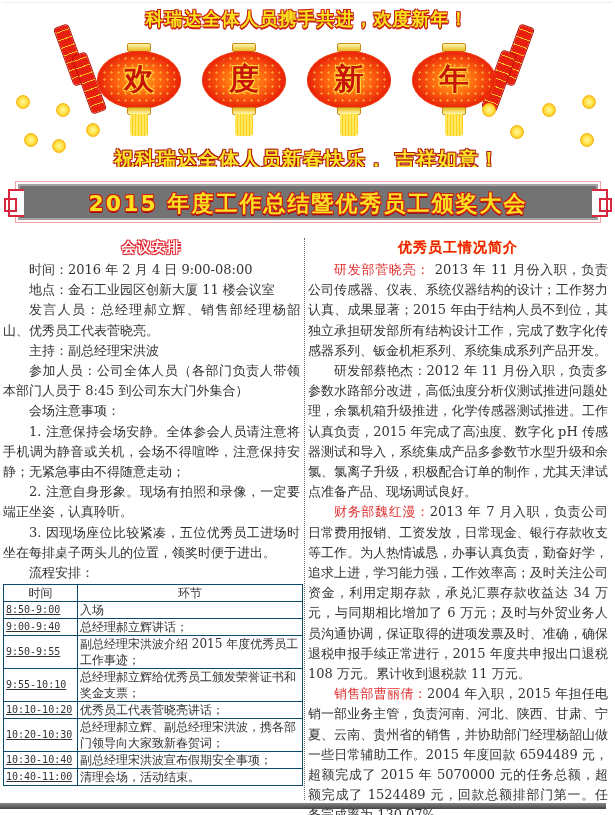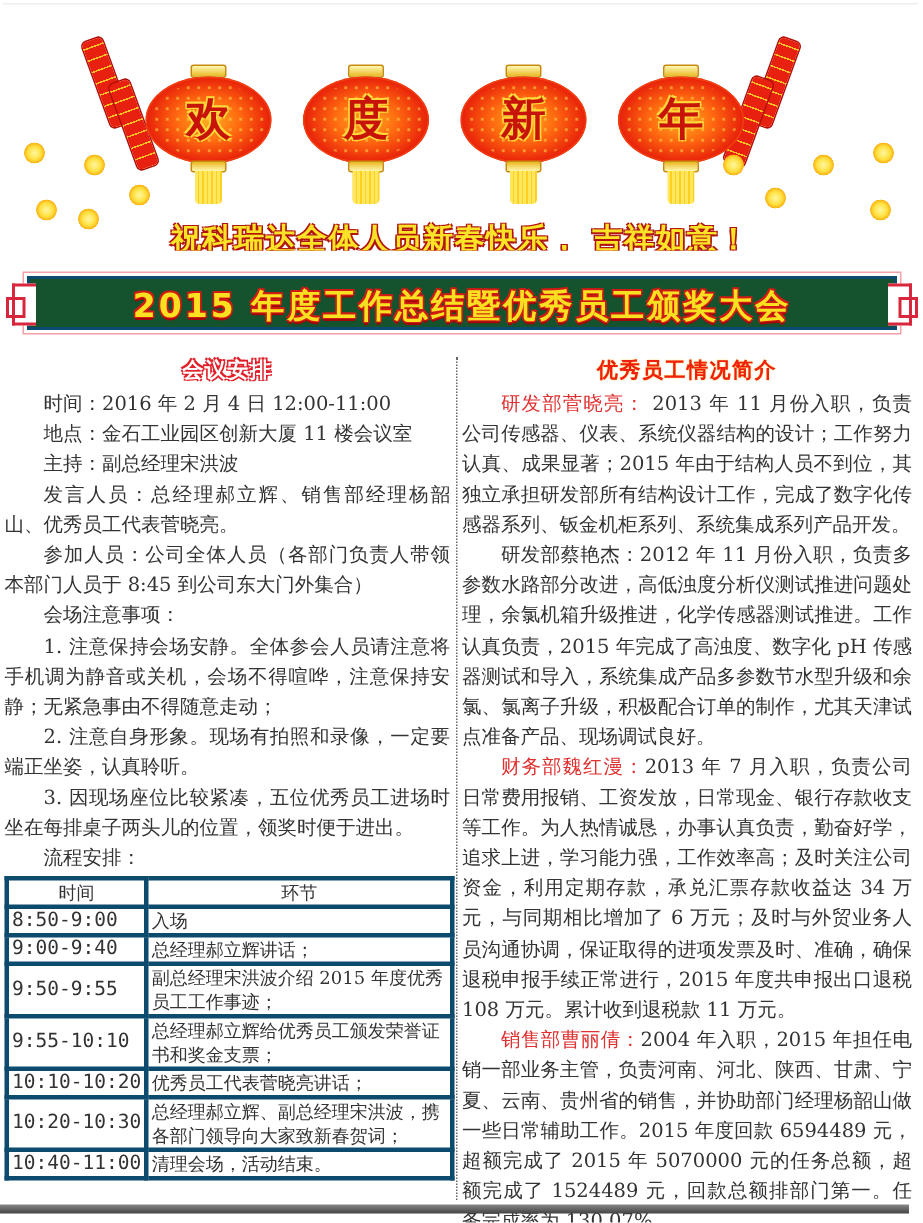--- a/index.html
+++ b/index.html
@@ -14,21 +14,21 @@
   .lantern .cap-top { position: absolute; left: 30px; top: 0; width: 24px; height: 9px; background: linear-gradient(#fff7b0, #e8b820); border-radius: 2px; border: 1px solid #c88a10; }
   .lantern .body { position: absolute; left: 0; top: 8px; width: 84px; height: 58px; border-radius: 50%; background: radial-gradient(ellipse at center, #ffb020 0%, #ff6a10 35%, #e8200a 70%, #c8100a 100%); box-shadow: inset 0 0 0 1px #f04010; }
   .lantern .body::after { content: ""; position: absolute; inset: 4px; border-radius: 50%; background-image: radial-gradient(#ffd84a 1px, transparent 1.2px); background-size: 7px 7px; opacity: .55; }
   .lantern .char { position: absolute; left: 0; right: 0; top: 16px; text-align: center; font-family: "DejaVu Serif", serif; font-size: 30px; font-weight: bold; color: #c81408; text-shadow: -1px -1px 0 #ffd83a, 1px -1px 0 #ffd83a, -1px 1px 0 #ffd83a, 1px 1px 0 #ffd83a; z-index: 2; }
   .lantern .cap-bot { position: absolute; left: 30px; top: 64px; width: 24px; height: 8px; background: linear-gradient(#e8b820, #fff7b0); border: 1px solid #c88a10; border-radius: 2px; }
   .lantern .tassel { position: absolute; left: 33px; top: 71px; width: 18px; height: 22px; background: repeating-linear-gradient(90deg, #ffe860 0 2px, #ffd020 2px 3px); border-radius: 0 0 3px 3px; }
   .firecracker { position: absolute; width: 14px; height: 60px; background: repeating-linear-gradient(0deg, #e82010 0 7px, #f8c020 7px 8px); border-radius: 3px; transform: rotate(-20deg); box-shadow: 0 0 0 1px #b01008; }
   .burst { position: absolute; width: 14px; height: 14px; border-radius: 50%; background: radial-gradient(circle, #fff7a0 0%, #ffe040 45%, #f8b010 70%, transparent 72%); }
 
   
-  .title-frame { position: absolute; left: 18px; top: 184px; width: 580px; height: 36px; border: 2px solid #0c4a6e; outline: 1px solid #f3a0a8; outline-offset: 2px; background: #14532d; }
+  .title-frame { position: absolute; left: 18px; top: 184px; width: 580px; height: 36px; border: 2px solid #a3a3a3; outline: 1px solid #f3a0a8; outline-offset: 2px; background: #737373; }
   .title-frame .ornament { position: absolute; top: 3px; width: 16px; height: 28px; border: 2px solid #d8263c; background: #fff; }
   .title-frame .ornament.left { left: -12px; border-right: none; }
   .title-frame .ornament.right { right: -12px; border-left: none; }
   .title-frame .ornament::before { content: ""; position: absolute; top: 7px; width: 9px; height: 10px; border: 2px solid #d8263c; }
   .title-frame .ornament.left::before { left: -6px; }
   .title-frame .ornament.right::before { right: -6px; }
   .title-text { position: absolute; left: 0; right: 0; top: 3px; text-align: center; font-family: "DejaVu Sans", sans-serif; font-weight: bold; font-size: 22px; color: #f9e020; letter-spacing: 2px; text-shadow: -1px -1px 0 #d01a14, 1px -1px 0 #d01a14, -1px 1px 0 #d01a14, 1px 1px 0 #d01a14, 0 2px 0 #a00808; }
 
   
   .col { position: absolute; top: 238px; font-size: 13px; line-height: 20.2px; color: #333; }
@@ -37,31 +37,32 @@
   .divider { position: absolute; left: 304px; top: 238px; height: 562px; border-left: 1px dotted #666; }
   .section-title { text-align: center; font-family: Liberation Mono, monospace; font-weight: bold; font-size: 14px; color: #e0202a; height: 22px; line-height: 20px; letter-spacing: 1px; }
   .section-title.red-outline { color: #fff; text-shadow: -1px -1px 0 #e0202a, 1px -1px 0 #e0202a, -1px 1px 0 #e0202a, 1px 1px 0 #e0202a; }
   .section-title.yellow-red { color: #f02010; text-shadow: 0 0 1px #f8c020; }
   p.para { text-indent: 2em; text-align: justify; }
   .lead { color: #e03030; font-family: "DejaVu Sans", sans-serif; }
   .lead.plain { color: #333; font-family: "DejaVu Serif", serif; }
 
   
   table.schedule { margin-top: 1px; width: 300px; border-collapse: collapse; font-size: 12px; line-height: 16px; color: #333; }
-  table.schedule th, table.schedule td { border: 3px solid #0c4a6e; padding: 0 2px; vertical-align: middle; }
+  table.schedule th, table.schedule td { border: 1px solid #0c4a6e; padding: 0 2px; vertical-align: middle; }
   table.schedule th { font-weight: normal; text-align: center; height: 17px; }
-  table.schedule td.t { width: 74px; font-family: "DejaVu Sans Mono", "Liberation Mono", monospace; font-size: 13px; white-space: nowrap; }
+  table.schedule td.t { width: 74px; font-family: "DejaVu Sans Mono", "Liberation Mono", monospace; font-size: 10px; white-space: nowrap; text-decoration: underline; }
   table.schedule td { height: 17px; }
 
   .bottom-bar { position: absolute; left: 0; top: 803px; width: 606px; height: 6px; background: linear-gradient(#888, #444); }
 </style>
 </head>
 <body>
 
 <div class="banner">
+  <div class="banner-top">科瑞达全体人员携手共进，欢度新年！</div>
 
   <div class="firecracker" style="left:62px; top:22px;"></div>
   <div class="firecracker" style="left:80px; top:50px;"></div>
   <div class="firecracker" style="left:508px; top:22px; transform:rotate(20deg);"></div>
   <div class="firecracker" style="left:490px; top:48px; transform:rotate(20deg);"></div>
   <div class="burst" style="left:14px; top:92px;"></div>
   <div class="burst" style="left:54px; top:100px;"></div>
   <div class="burst" style="left:22px; top:130px;"></div>
   <div class="burst" style="left:84px; top:120px;"></div>
   <div class="burst" style="left:50px; top:136px;"></div>
@@ -104,24 +105,24 @@
 </div>
 
 <div class="title-frame">
   <div class="ornament left"></div>
   <div class="ornament right"></div>
   <div class="title-text">2015 年度工作总结暨优秀员工颁奖大会</div>
 </div>
 
 <div class="col col-left">
   <div class="section-title red-outline">会议安排</div>
-  <p class="para">时间：2016 年 2 月 4 日 12:00-11:00</p>
+  <p class="para">时间：2016 年 2 月 4 日 9:00-08:00</p>
   <p class="para">地点：金石工业园区创新大厦 11 楼会议室</p>
+  <p class="para">发言人员：总经理郝立辉、销售部经理杨韶山、优秀员工代表菅晓亮。</p>
   <p class="para">主持：副总经理宋洪波</p>
-  <p class="para">发言人员：总经理郝立辉、销售部经理杨韶山、优秀员工代表菅晓亮。</p>
   <p class="para">参加人员：公司全体人员（各部门负责人带领本部门人员于 8:45 到公司东大门外集合）</p>
   <p class="para">会场注意事项：</p>
   <p class="para">1. 注意保持会场安静。全体参会人员请注意将手机调为静音或关机，会场不得喧哗，注意保持安静；无紧急事由不得随意走动；</p>
   <p class="para">2. 注意自身形象。现场有拍照和录像，一定要端正坐姿，认真聆听。</p>
   <p class="para">3. 因现场座位比较紧凑，五位优秀员工进场时坐在每排桌子两头儿的位置，领奖时便于进出。</p>
   <p class="para">流程安排：</p>
 
   <table class="schedule">
     <thead>
       <tr>
@@ -148,20 +149,24 @@
         </tr>
       <tr>
           <td class="t">10:10-10:20</td>
           <td>优秀员工代表菅晓亮讲话；</td>
         </tr>
       <tr>
           <td class="t">10:20-10:30</td>
           <td>总经理郝立辉、副总经理宋洪波，携各部门领导向大家致新春贺词；</td>
         </tr>
       <tr>
+          <td class="t">10:30-10:40</td>
+          <td>副总经理宋洪波宣布假期安全事项；</td>
+        </tr>
+      <tr>
           <td class="t">10:40-11:00</td>
           <td>清理会场，活动结束。</td>
         </tr>
     </tbody>
   </table>
 </div>
 
 <div class="divider"></div>
 
 <div class="col col-right">

